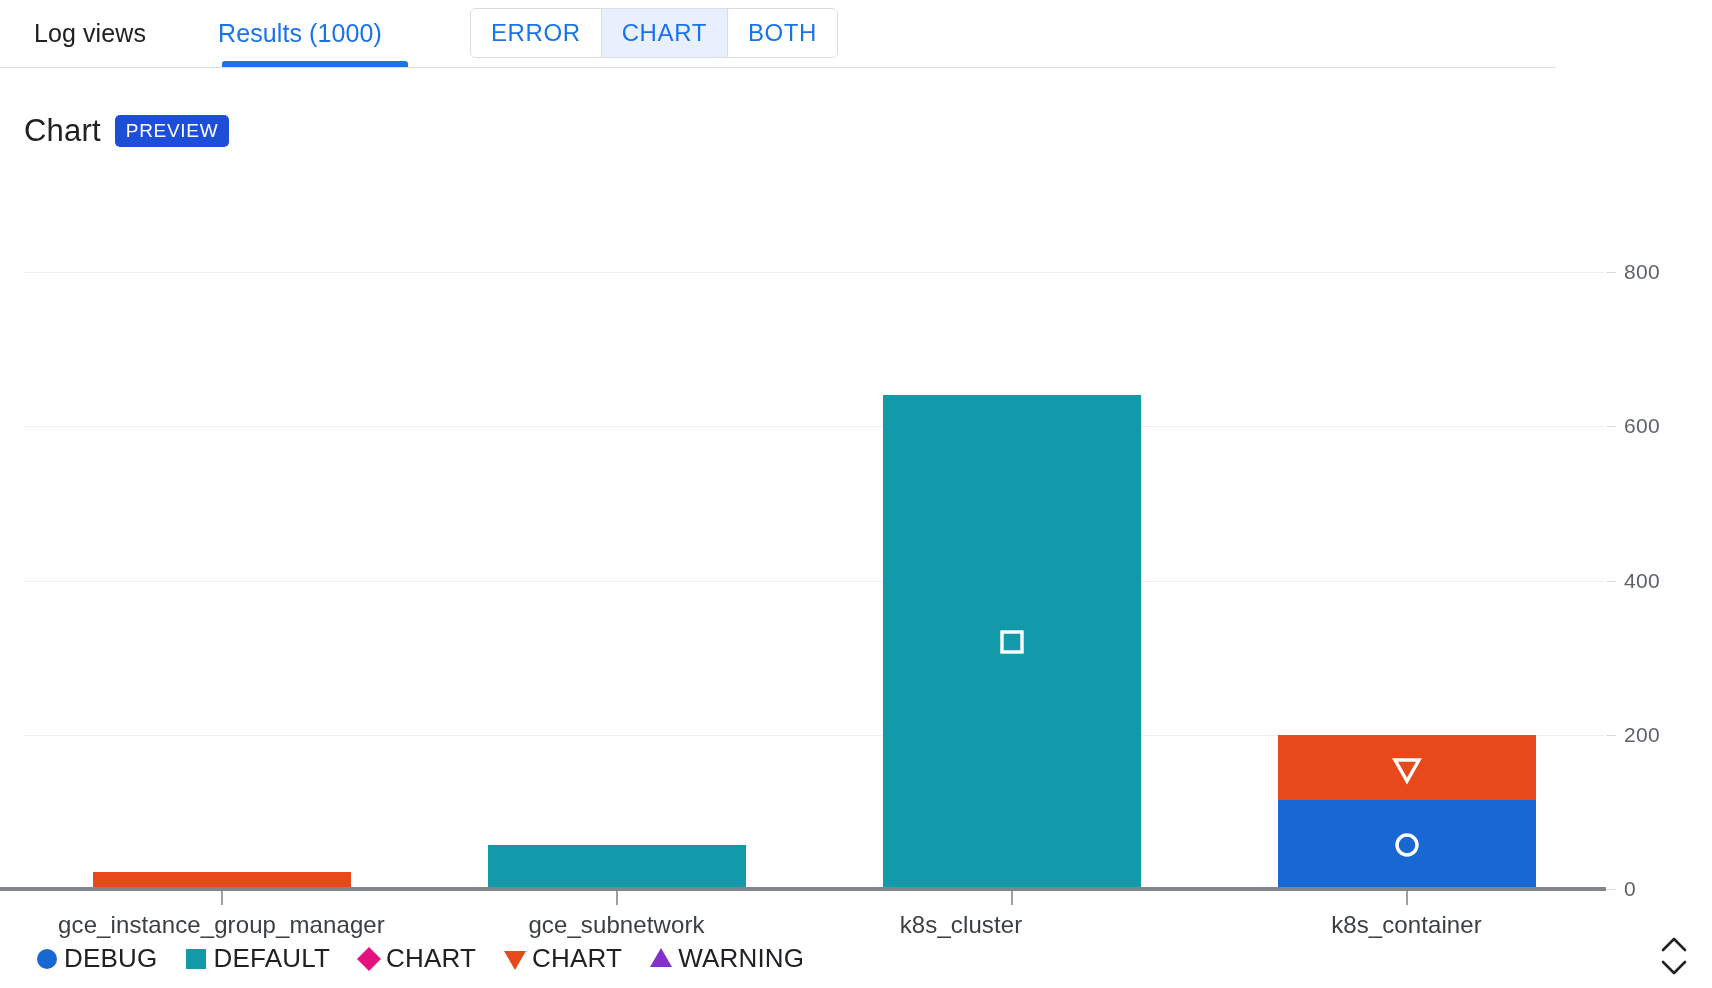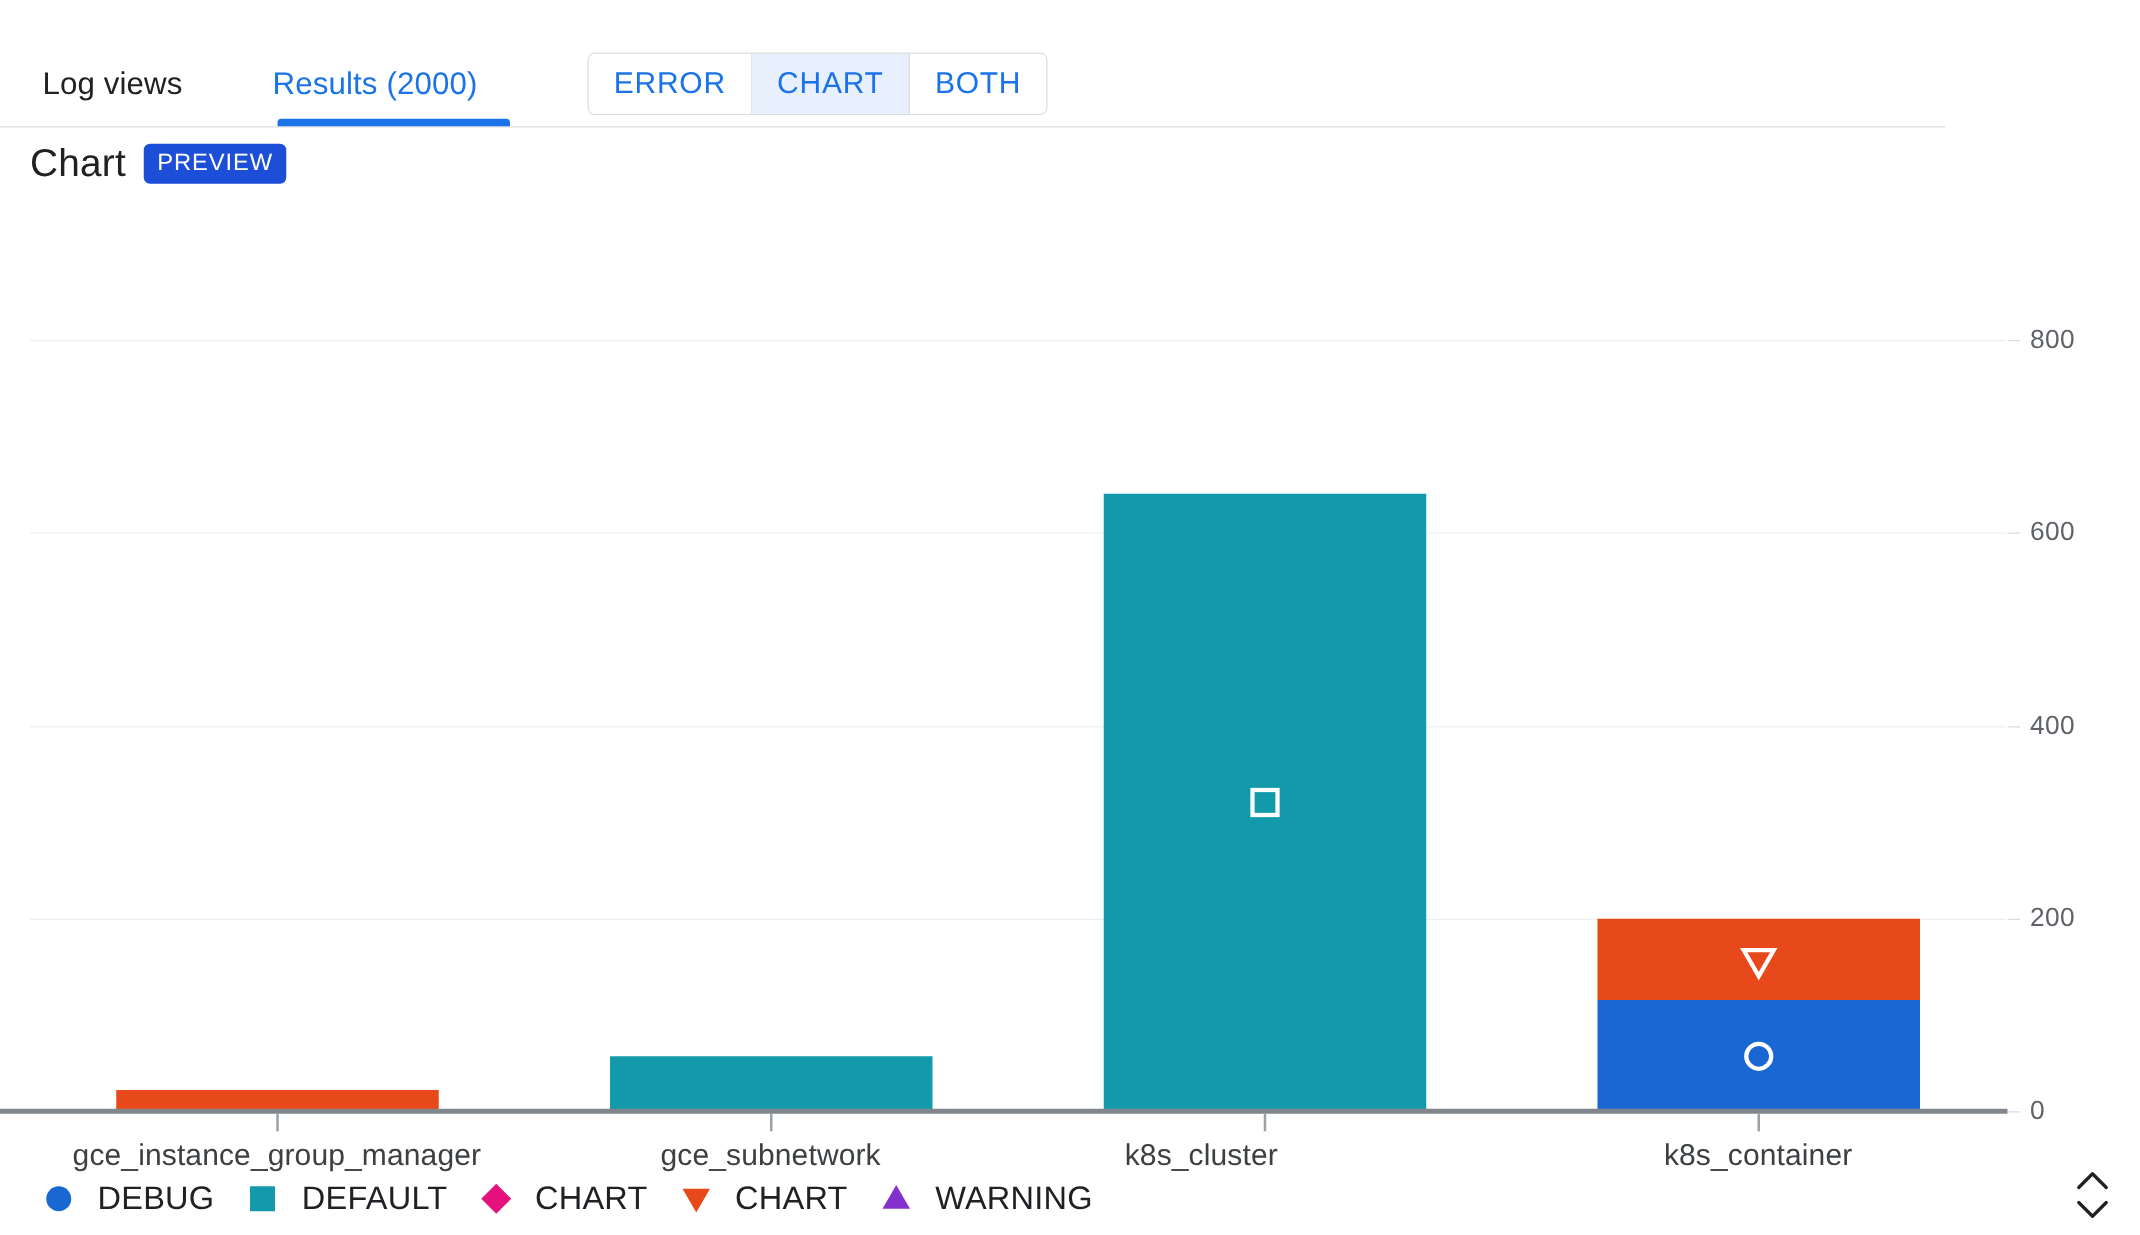--- a/index.html
+++ b/index.html
@@ -17,21 +17,20 @@
   }
 
   
   #tabbar {
     position: absolute;
     left: 0; top: 0;
     width: 1556px;
     height: 68px;
     border-bottom: 1px solid #dadce0;
     box-sizing: border-box;
-    margin-top: 34px;
   }
   .tab {
     position: absolute;
     top: 0;
     height: 67px;
     display: flex;
     align-items: center;
     justify-content: center;
     font-size: 25px;
     letter-spacing: .1px;
@@ -170,21 +169,21 @@
     position: absolute;
     left: 34px;
     top: 943px;
     display: flex;
     align-items: center;
     gap: 26px;
   }
   .legend-item {
     display: flex;
     align-items: center;
-    gap: 18px;
+    gap: 4px;
     cursor: pointer;
     user-select: none;
     text-align: center;
   }
   .legend-label {
     font-size: 26px;
     color: #202124;
     letter-spacing: .2px;
   }
 
@@ -204,21 +203,21 @@
   }
 </style>
 </head>
 <body>
 
 <div id="tabbar">
   <div class="tab" id="tab-log-views">
     <span>Log views</span>
   </div>
   <div class="tab" id="tab-results">
-    <span>Results (2000)</span>
+    <span>Results (1000)</span>
   </div>
   <div id="tab-underline"></div>
 
   <div id="view-toggle">
     <div class="seg">
       <span>ERROR</span>
     </div>
     <div class="seg active">
       <span>CHART</span>
     </div>

